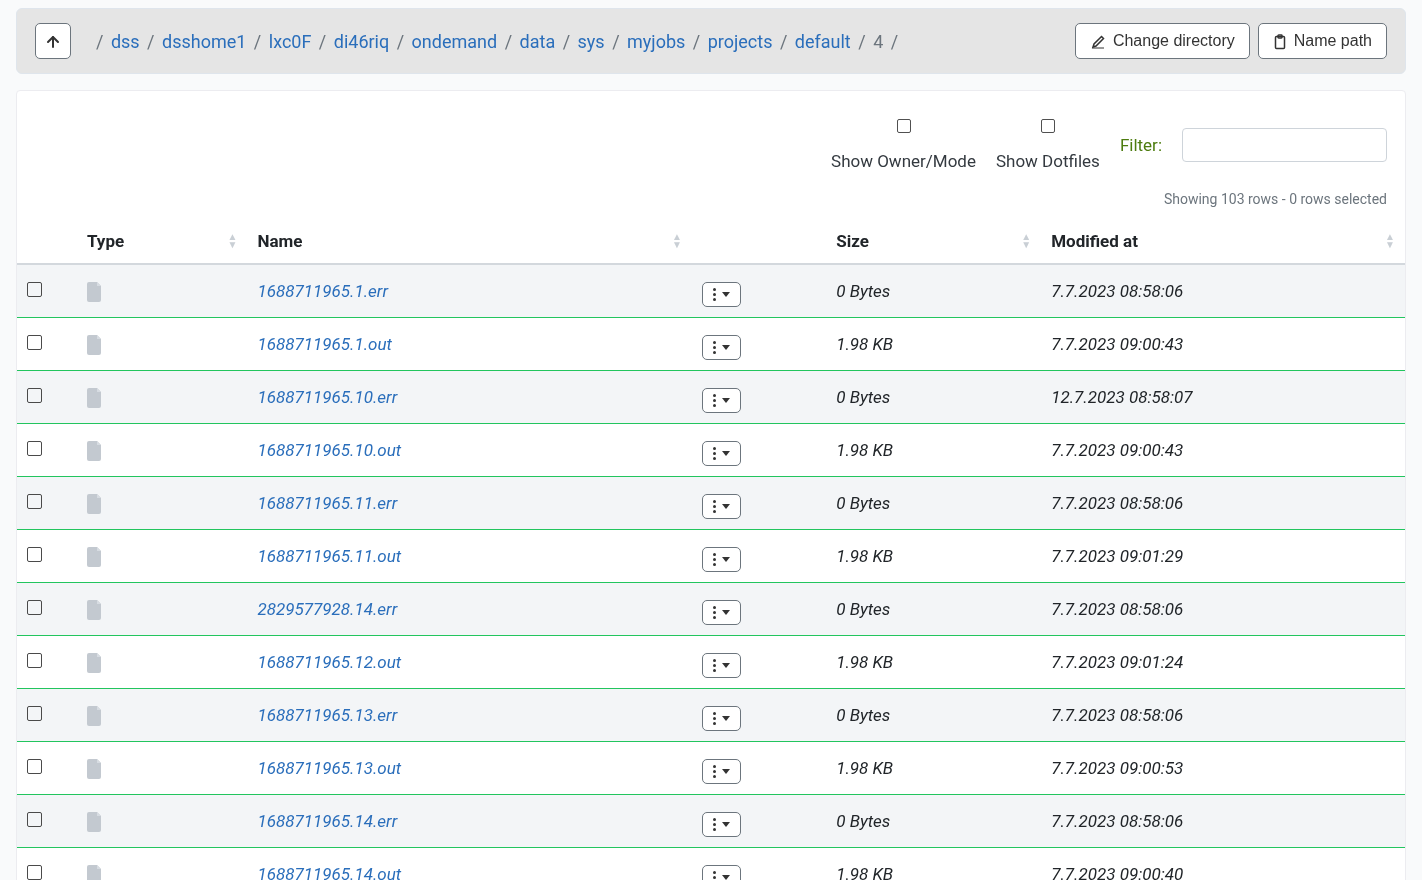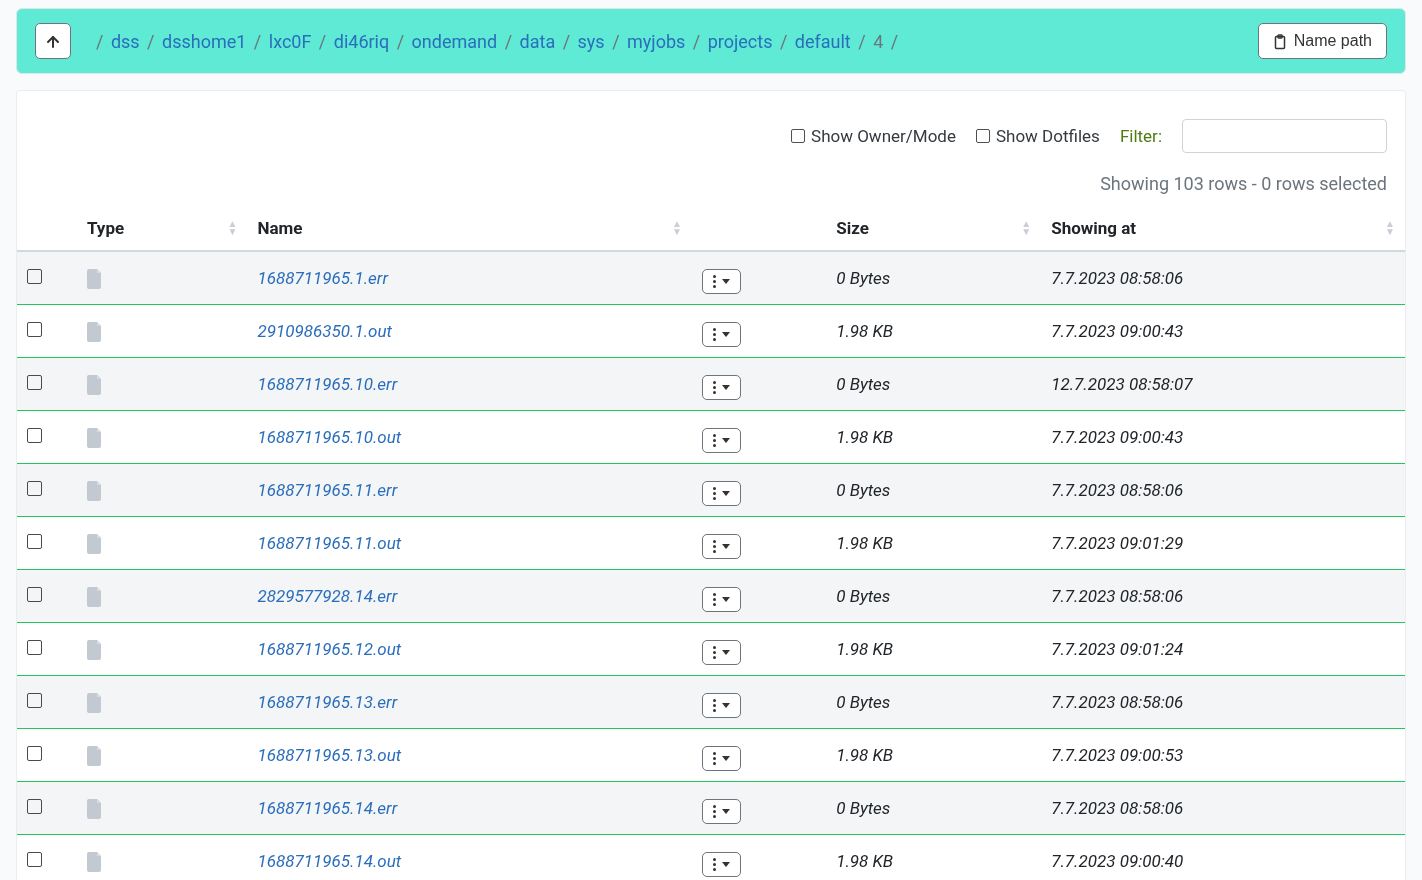--- a/index.html
+++ b/index.html
@@ -6,21 +6,21 @@
   body {
     margin: 0;
     font-family: -apple-system, BlinkMacSystemFont, "Segoe UI", Roboto, "Helvetica Neue", Arial, sans-serif;
     font-size: 16px;
     color: #212529;
     background: #f9fafb;
     padding: 0;
   }
   .breadcrumb-bar {
     margin: 8px 16px 16px;
-    background: #5eead4;
+    background: #e5e5e5;
     border: 1px solid #dfe5ec;
     border-radius: 6px;
     padding: 14px 18px;
     display: flex;
     align-items: center;
     gap: 8px;
   }
   .up-btn {
     width: 36px;
     height: 36px;
@@ -62,42 +62,42 @@
   }
   .toolbar-row {
     display: flex;
     align-items: center;
     justify-content: flex-end;
     gap: 20px;
     padding: 12px 18px;
     font-size: 17px;
     color: #343a40;
   }
-  .toolbar-row label { cursor: pointer; display: inline-flex; align-items: center; gap: 6px; }
+  .toolbar-row label { cursor: pointer; display: inline-flex; align-items: center; gap: 18px; flex-direction: column; }
   .ck {
     width: 14px;
     height: 14px;
     border: 1.5px solid #505050;
     border-radius: 2px;
     display: inline-block;
   }
   .filter-label { color: #4d7c0f; }
   .filter-input {
     border: 1px solid #ced4da;
     border-radius: 4px;
     height: 34px;
     width: 205px;
     padding: 4px 10px;
     font-size: 16px;
   }
   .status-row {
     text-align: right;
     padding: 8px 18px 12px;
     color: #6c757d;
-    font-size: 18px;
+    font-size: 14px;
   }
   table.files {
     width: 100%;
     border-collapse: collapse;
   }
   table.files thead th {
     text-align: left;
     font-weight: 700;
     font-size: 17px;
     padding: 12px 10px;
@@ -184,20 +184,29 @@
 <div class="breadcrumb-bar">
   <button class="up-btn">
     <span>
       <svg class="icon-svg" width="16" height="16" viewBox="0 0 16 16" fill="none" stroke="#333" stroke-width="2" stroke-linecap="round" stroke-linejoin="round">
           <path d="M8 13V3"></path>
           <path d="M3 8l5-5 5 5"></path>
         </svg>
     </span>
   </button>
   <span class="crumbs" id="crumbs-host"><span class="sep">/</span> <a>dss</a> <span class="sep">/</span> <a>dsshome1</a> <span class="sep">/</span> <a>lxc0F</a> <span class="sep">/</span> <a>di46riq</a> <span class="sep">/</span> <a>ondemand</a> <span class="sep">/</span> <a>data</a> <span class="sep">/</span> <a>sys</a> <span class="sep">/</span> <a>myjobs</a> <span class="sep">/</span> <a>projects</a> <span class="sep">/</span> <a>default</a> <span class="sep">/</span> <span class="current">4</span> <span class="sep">/</span></span>
+  <button class="btn-outline">
+    <span>
+      <svg class="icon-svg" width="16" height="16" viewBox="0 0 16 16" fill="none" stroke="#333" stroke-width="1.5">
+          <path d="M11.5 2.5l2 2L6 12l-3 1 1-3 7.5-7.5z"></path>
+          <path d="M2 14h12" stroke-width="1"></path>
+        </svg>
+    </span>
+    <span>Change directory</span>
+  </button>
   <button class="btn-outline right-push">
     <span>
       <svg class="icon-svg" width="14" height="16" viewBox="0 0 14 16" fill="none" stroke="#333" stroke-width="1.5">
           <rect x="2.5" y="2.5" width="9" height="12" rx="1"></rect>
           <rect x="5" y="1" width="4" height="3" rx="0.7"></rect>
         </svg>
     </span>
     <span>Name path</span>
   </button>
 </div>
@@ -238,21 +247,21 @@
         </th>
         <th class="col-actions"></th>
         <th class="col-size">
           <span>Size</span>
           <span class="sort-arrows">
               <span>▲</span>
               <span>▼</span>
             </span>
         </th>
         <th class="col-modified">
-          <span>Showing at</span>
+          <span>Modified at</span>
           <span class="sort-arrows">
               <span>▲</span>
               <span>▼</span>
             </span>
         </th>
       </tr>
     </thead>
     <tbody id="rows-host">
         <tr class="alt">
           <td class="col-check"><span class="row-check"></span></td>
@@ -271,21 +280,21 @@
             </button></td>
           <td class="col-size">0 Bytes</td>
           <td class="col-modified">7.7.2023 08:58:06</td>
         </tr>
         <tr class="">
           <td class="col-check"><span class="row-check"></span></td>
           <td class="col-type"><span class="file-icon"><svg class="icon-svg" width="16" height="20" viewBox="0 0 16 20" fill="#c3c9d0">
                 <path d="M2 0h8l4 4v14a2 2 0 0 1-2 2H2a2 2 0 0 1-2-2V2a2 2 0 0 1 2-2z"></path>
                 <path d="M10 0v4h4" fill="#d7dce2"></path>
               </svg></span></td>
-          <td class="col-name"><a class="file-link">2910986350.1.out</a></td>
+          <td class="col-name"><a class="file-link">1688711965.1.out</a></td>
           <td class="col-actions"><button class="actions-btn">
               <span class="dots-v">
                 <span></span>
                 <span></span>
                 <span></span>
               </span>
               <span class="caret-down"></span>
             </button></td>
           <td class="col-size">1.98 KB</td>
           <td class="col-modified">7.7.2023 09:00:43</td>

